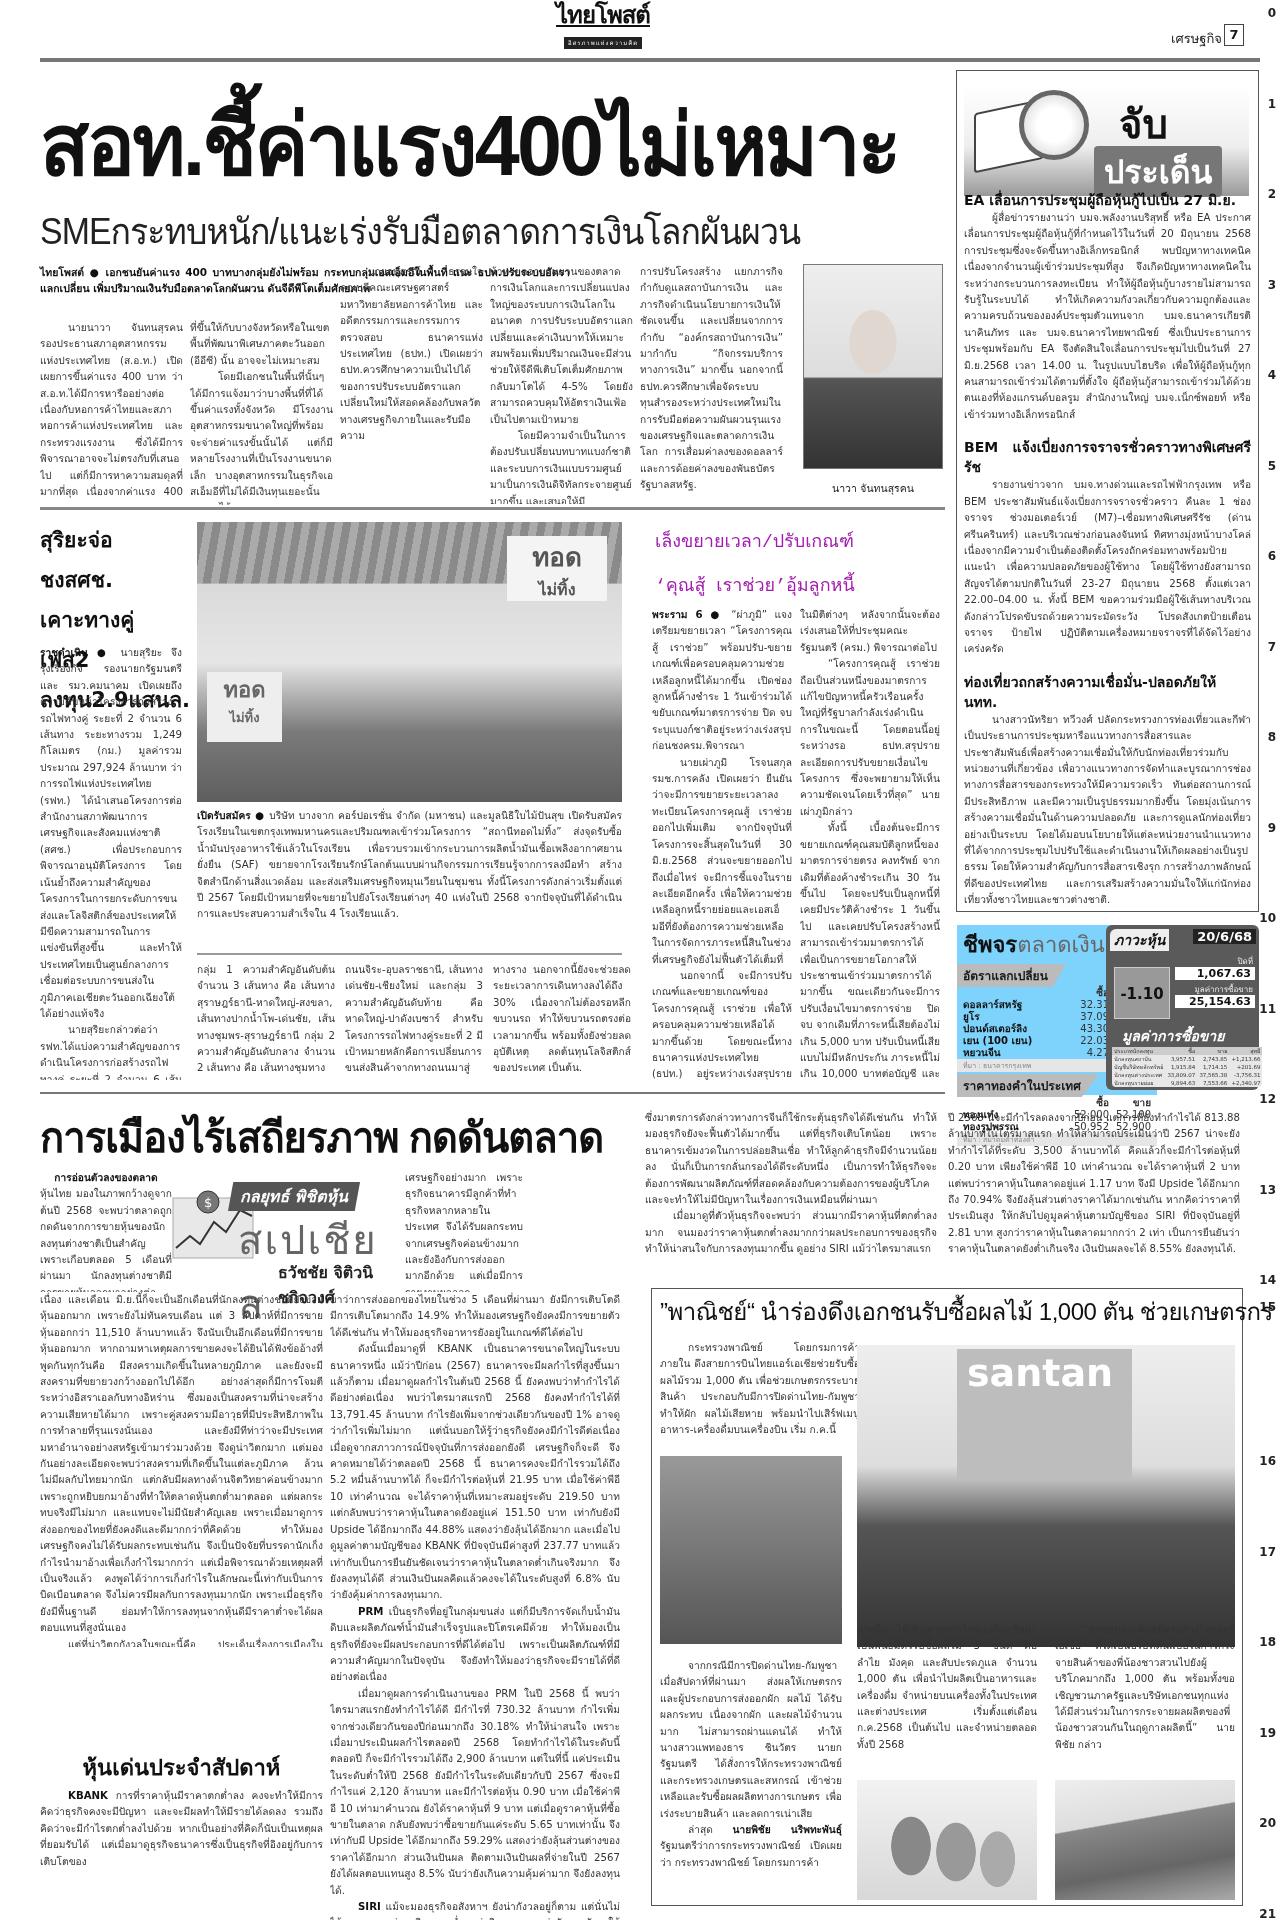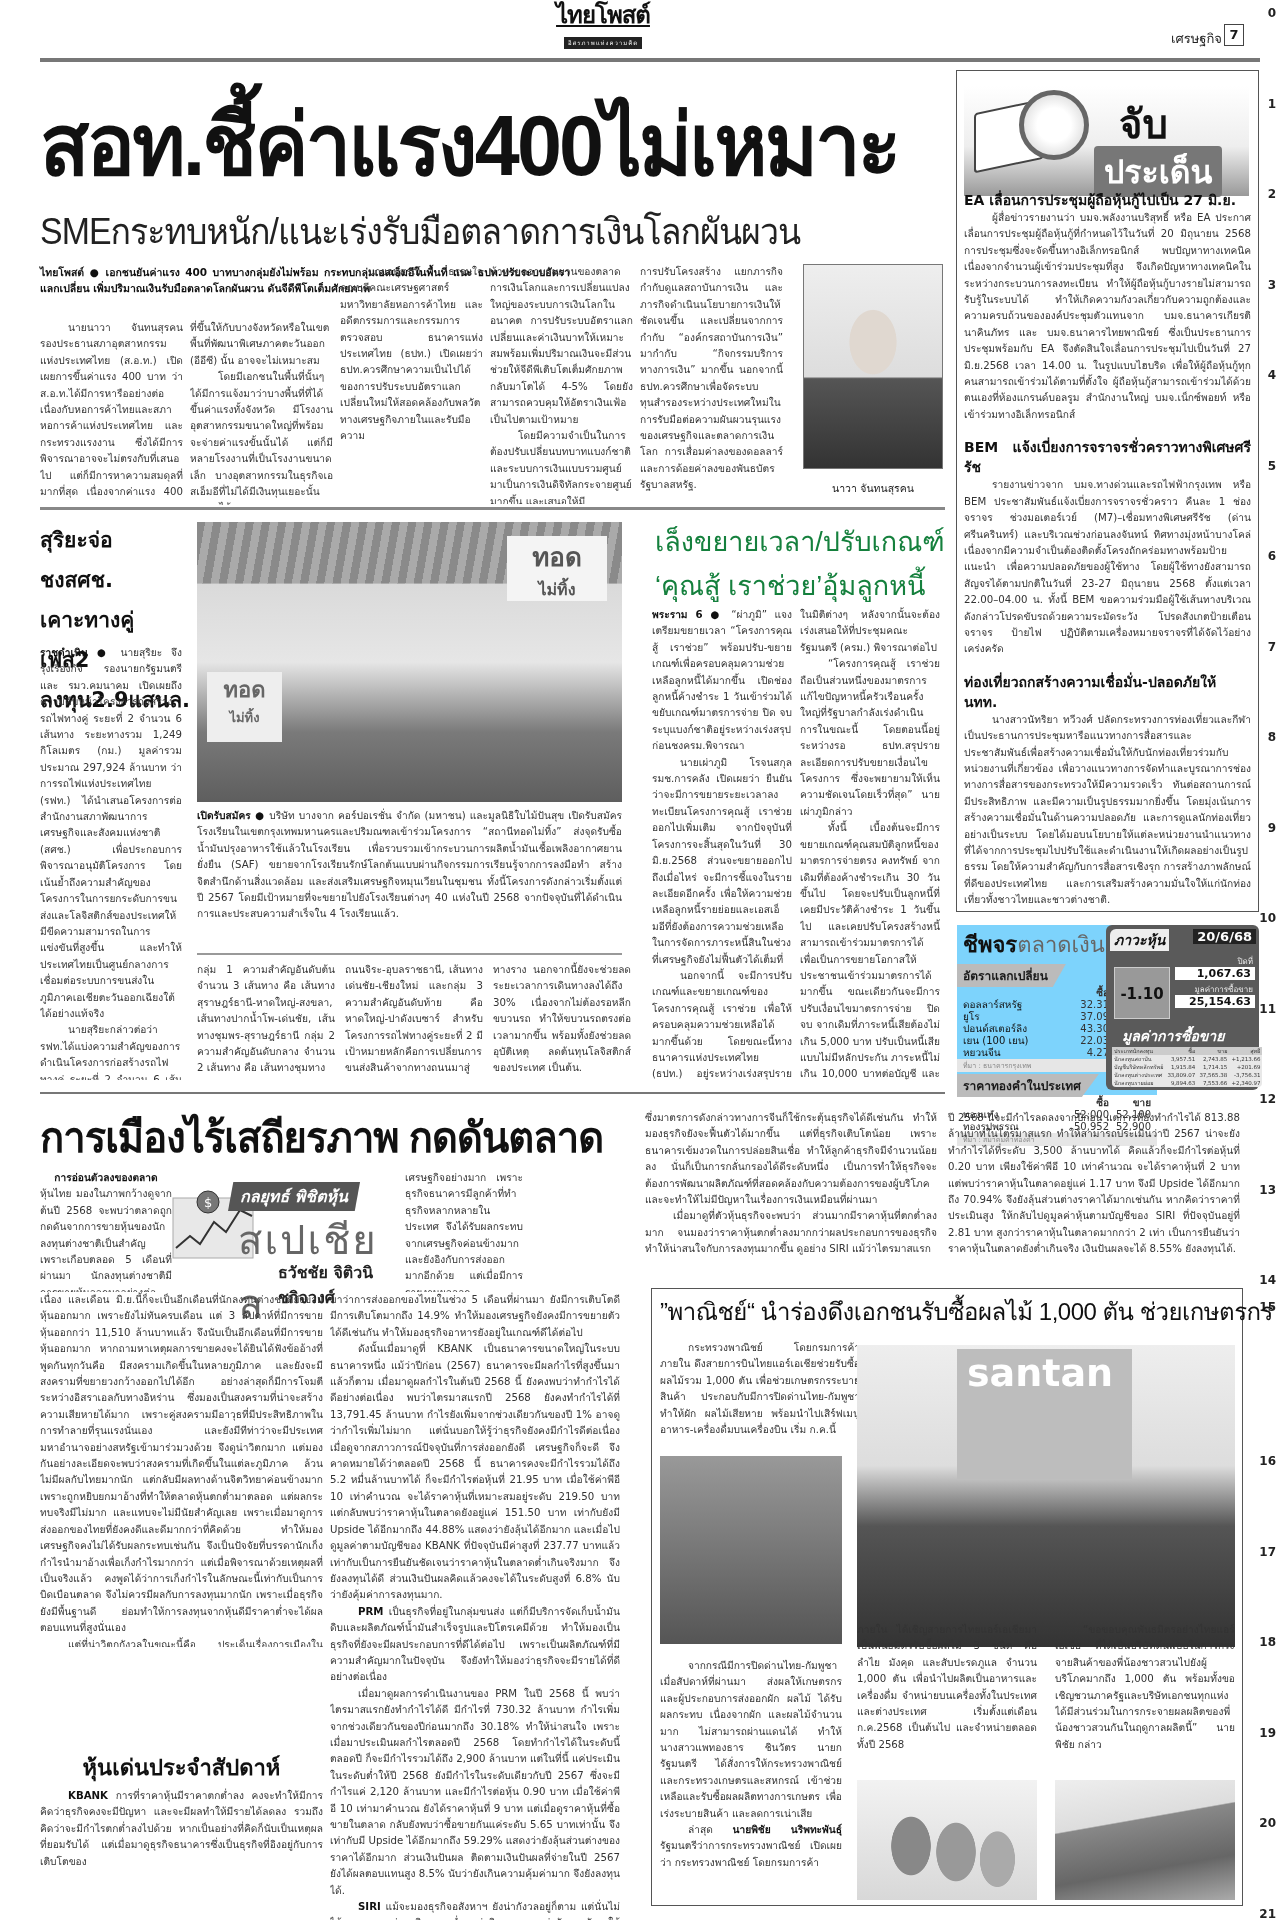--- a/index.html
+++ b/index.html
@@ -38,21 +38,21 @@
   .ph-hand{background:linear-gradient(180deg,#999 0%,#777 50%,#555 100%)}
   .ph-drink{background:radial-gradient(ellipse 18% 40% at 30% 55%,#888 60%,transparent 62%),radial-gradient(ellipse 18% 40% at 55% 60%,#999 60%,transparent 62%),radial-gradient(ellipse 16% 38% at 78% 66%,#aaa 60%,transparent 62%),linear-gradient(#f2f2f2,#d8d8d8)}
   .ph-road{background:linear-gradient(170deg,#eee 0%,#ddd 35%,#888 36%,#666 70%,#aaa 100%)}
   .caption{font-size:10.5px;text-align:center;color:#222}
   
   #fx{left:957px;top:925px;width:200px;height:170px;background:#7dd3fc}
   #fx .title1{font-weight:bold;font-size:22px;color:#111;padding:2px 6px}
   #fx .title1 span{font-weight:normal;color:#666}
   .tabhead{display:inline-block;background:#bbb;font-weight:bold;font-size:12px;padding:2px 18px 2px 6px;clip-path:polygon(0 0,100% 0,88% 100%,0 100%)}
   .fxrow{display:flex;font-size:10px;line-height:12px;padding:0 6px}
-  .fxrow .n{flex:1;font-weight:normal;color:#111}
+  .fxrow .n{flex:1;font-weight:bold;color:#111}
   .fxrow .v{width:42px;text-align:right;color:#333}
   .src{font-size:7px;color:#888;padding:1px 6px;background:#e6e6e6}
   #stk{left:1106px;top:925px;width:153px;height:165px;background:#5a5a5a;border-radius:6px;color:#fff}
   #stk .sh{position:absolute;left:4px;top:4px;font-style:italic;font-weight:bold;font-size:14px;background:#eee;color:#111;padding:0 4px;border-radius:6px 0 0 0}
   #stk .date{position:absolute;right:3px;top:4px;background:#222;color:#fff;font-weight:bold;font-size:13px;padding:0 4px}
   #stk .chg{position:absolute;left:8px;top:42px;width:56px;height:52px;background:#999;color:#111;font-weight:bold;font-size:15px;text-align:center;line-height:52px;border:1px solid #ccc}
   #stk .lbl{position:absolute;right:6px;font-size:8px;color:#eee}
   #stk .val{position:absolute;right:4px;width:80px;background:#fff;color:#111;font-weight:bold;font-size:11px;text-align:right;padding:0 4px}
   #stk .flowtitle{position:absolute;left:16px;top:100px;font-style:italic;font-weight:bold;font-size:14px;color:#fff}
   #stk table{position:absolute;left:6px;top:122px;width:141px;background:#e8e8e8;color:#333;font-size:5.5px;border-collapse:collapse;border-radius:4px}
@@ -163,21 +163,21 @@
       <p class="ni">กลุ่ม 1 ความสำคัญอันดับต้น จำนวน 3 เส้นทาง คือ เส้นทางสุราษฎร์ธานี-หาดใหญ่-สงขลา, เส้นทางปากน้ำโพ-เด่นชัย, เส้นทางชุมพร-สุราษฎร์ธานี กลุ่ม 2 ความสำคัญอันดับกลาง จำนวน 2 เส้นทาง คือ เส้นทางชุมทาง</p>
     </div>
     <div class="col t" style="left: 345px; top: 962px; width: 138px; height: 120px;">
       <p class="ni">ถนนจิระ-อุบลราชธานี, เส้นทางเด่นชัย-เชียงใหม่ และกลุ่ม 3 ความสำคัญอันดับท้าย คือ หาดใหญ่-ปาดังเบซาร์ สำหรับโครงการรถไฟทางคู่ระยะที่ 2 มีเป้าหมายหลักคือการเปลี่ยนการขนส่งสินค้าจากทางถนนมาสู่</p>
     </div>
     <div class="col t" style="left: 493px; top: 962px; width: 138px; height: 120px;">
       <p class="ni">ทางราง นอกจากนี้ยังจะช่วยลดระยะเวลาการเดินทางลงได้ถึง 30% เนื่องจากไม่ต้องรอหลีกขบวนรถ ทำให้ขบวนรถตรงต่อเวลามากขึ้น พร้อมทั้งยังช่วยลดอุบัติเหตุ ลดต้นทุนโลจิสติกส์ของประเทศ เป็นต้น.</p>
     </div>
   </div>
 
-<div class="abs" style="left:655px;top:520px;width:300px;font-size:27px;line-height:44px;color:#15803d;font-family:Liberation Sans, sans-serif">
+<div class="abs" style="left:655px;top:520px;width:300px;font-size:18px;line-height:44px;color:#a21caf;font-family:Liberation Mono, monospace">
   <div>เล็งขยายเวลา/ปรับเกณฑ์</div>
   <div>‘คุณสู้ เราช่วย’อุ้มลูกหนี้</div>
 </div>
 <div class="col t" style="left:652px;top:607px;width:140px;height:476px">
   <p class="ni"><b>พระราม 6 ●</b> <span id="debt1a">“ผ่าภูมิ” แจงเตรียมขยายเวลา “โครงการคุณสู้ เราช่วย” พร้อมปรับ-ขยายเกณฑ์เพื่อครอบคลุมความช่วยเหลือลูกหนี้ได้มากขึ้น เปิดช่องลูกหนี้ค้างชำระ 1 วันเข้าร่วมได้ ขยับเกณฑ์มาตรการจ่าย ปิด จบ ระบุแบงก์ชาติอยู่ระหว่างเร่งสรุป ก่อนชงครม.พิจารณา</span></p>
   <div id="debt1rest">
       <p>นายเผ่าภูมิ โรจนสกุล รมช.การคลัง เปิดเผยว่า ยืนยันว่าจะมีการขยายระยะเวลาลงทะเบียนโครงการคุณสู้ เราช่วย ออกไปเพิ่มเติม จากปัจจุบันที่โครงการจะสิ้นสุดในวันที่ 30 มิ.ย.2568 ส่วนจะขยายออกไปถึงเมื่อไหร่ จะมีการชี้แจงในรายละเอียดอีกครั้ง เพื่อให้ความช่วยเหลือลูกหนี้รายย่อยและเอสเอ็มอีที่ยังต้องการความช่วยเหลือในการจัดการภาระหนี้สินในช่วงที่เศรษฐกิจยังไม่ฟื้นตัวได้เต็มที่</p>
       <p>นอกจากนี้ จะมีการปรับเกณฑ์และขยายเกณฑ์ของโครงการคุณสู้ เราช่วย เพื่อให้ครอบคลุมความช่วยเหลือได้มากขึ้นด้วย โดยขณะนี้ทางธนาคารแห่งประเทศไทย (ธปท.) อยู่ระหว่างเร่งสรุปรายละเอียดความเหมาะสม</p>
     </div>
 </div>

